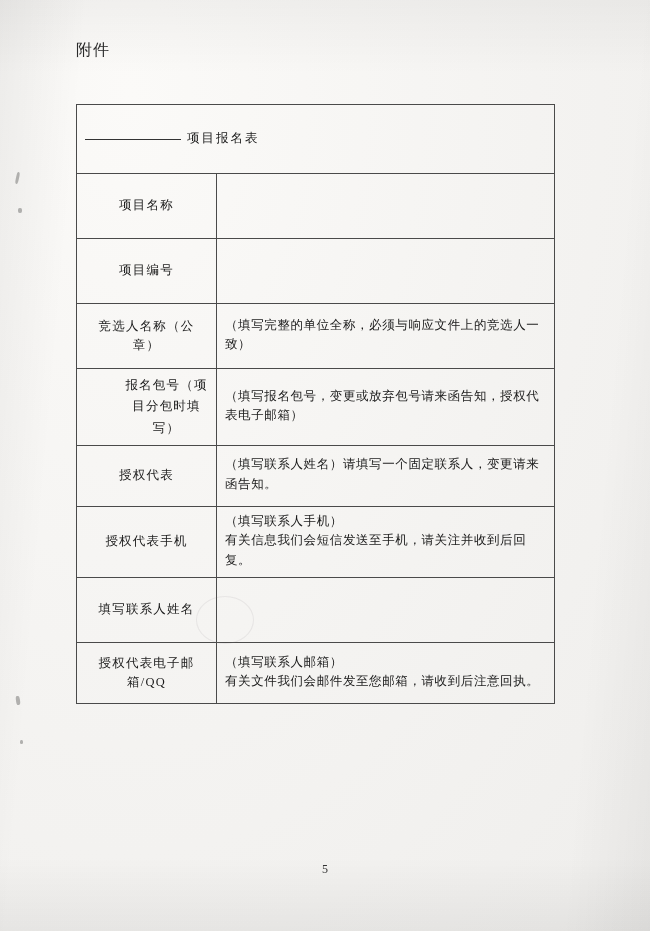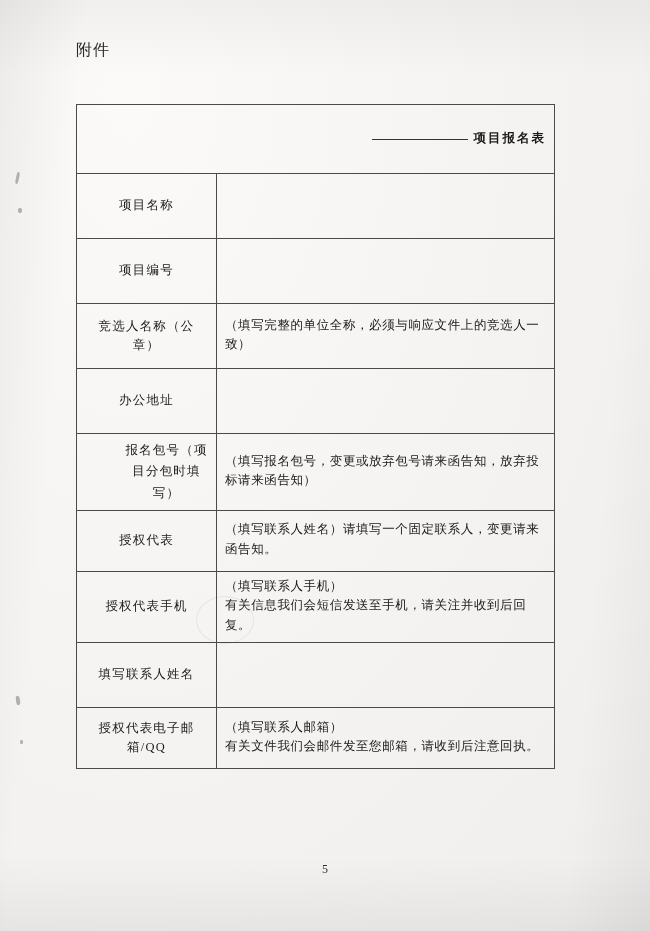--- a/index.html
+++ b/index.html
@@ -52,25 +52,24 @@
     border: 1px solid #4a4a4a;
     vertical-align: middle;
     padding: 6px 8px;
     font-size: 12.5px;
     line-height: 1.55;
   }
   .title-cell {
     border: 1px solid #4a4a4a;
     border-bottom: 1px solid #4a4a4a;
     height: 56px;
-    text-align: right;
+    text-align: left;
     font-size: 14.5px;
     letter-spacing: 2px;
     padding-top: 14px;
-    font-weight: bold;
   }
   .title-blank {
     display: inline-block;
     width: 96px;
     border-bottom: 1px solid #333;
     margin-right: 6px;
     vertical-align: 2px;
   }
   .label-cell {
     width: 140px;
@@ -161,29 +160,25 @@
         <td class="value-cell"></td>
       </tr>
 
       <tr class="row-tall">
         <td class="label-cell">竞选人名称（公章）</td>
         <td class="value-cell">
           <span class="line">（填写完整的单位全称，必须与响应文件上的竞选人一致）</span>
         </td>
       </tr>
 
-      <tr class="row-tall">
-        <td class="label-cell">办公地址</td>
-        <td class="value-cell"></td>
-      </tr>
 
       <tr class="row-tall">
         <td class="label-cell two-line">报名包号（项目分包时填写）</td>
         <td class="value-cell">
-          <span class="line">（填写报名包号，变更或放弃包号请来函告知，放弃投标请来函告知）</span>
+          <span class="line">（填写报名包号，变更或放弃包号请来函告知，授权代表电子邮箱）</span>
         </td>
       </tr>
 
       <tr class="row-mid">
         <td class="label-cell">授权代表</td>
         <td class="value-cell">
           <span class="line">（填写联系人姓名）请填写一个固定联系人，变更请来函告知。</span>
         </td>
       </tr>
 

